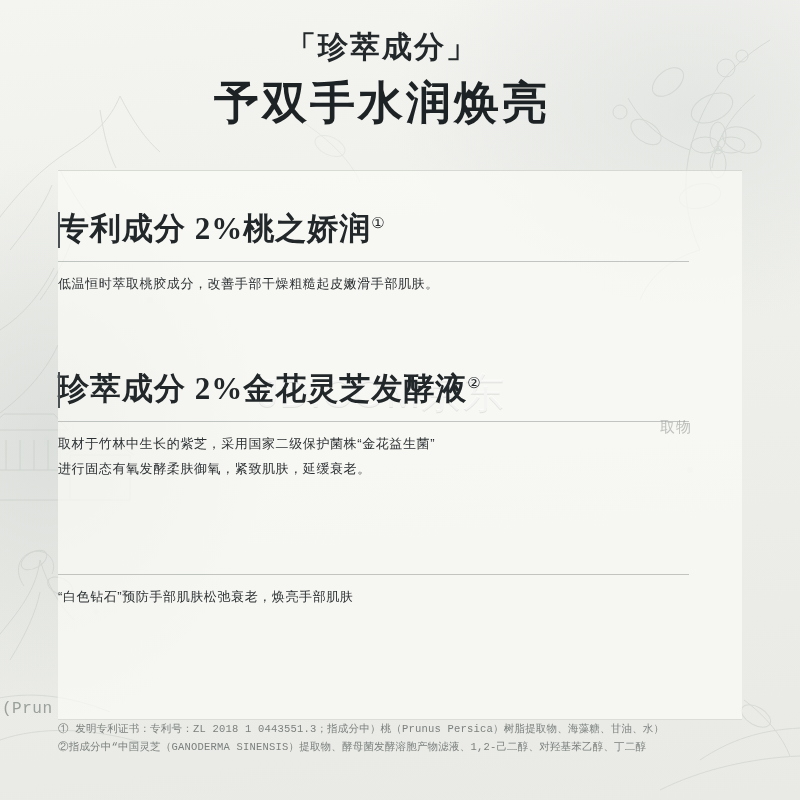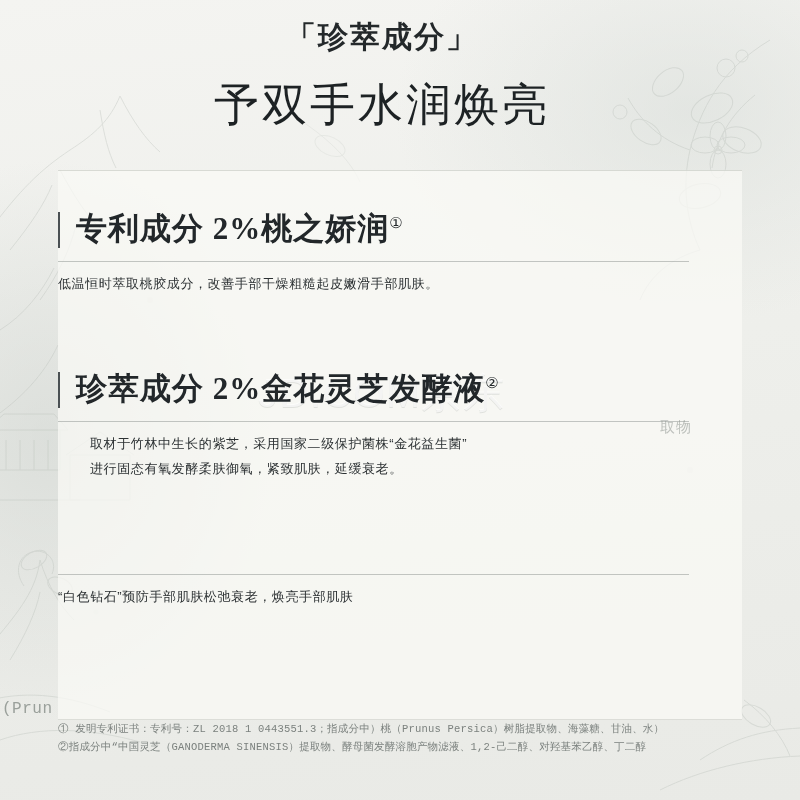--- a/index.html
+++ b/index.html
@@ -29,40 +29,40 @@
     inset: 0;
     opacity: 0.5;
     pointer-events: none;
   }
   .bg-art svg { display: block; width: 800px; height: 800px; }
 
   
   .title-block {
     position: absolute;
     left: 0;
-    top: 14px;
+    top: 24px;
     width: 764px;
     text-align: center;
   }
   .title-small {
     font-family: "Liberation Serif", serif;
     font-size: 30px;
     color: #23282a;
     letter-spacing: 2px;
     line-height: 1.5;
     font-weight: 600;
   }
   .title-big {
     font-family: "Liberation Serif", serif;
     font-size: 45px;
     color: #1d2224;
     letter-spacing: 3px;
     line-height: 1.45;
-    font-weight: 400;
-    margin-top: 14px;
+    font-weight: 700;
+    margin-top: 2px;
   }
 
   
   .card {
     position: absolute;
     left: 58px;
     top: 170px;
     width: 684px;
     height: 548px;
     background: rgba(249,249,246,0.74);
@@ -78,21 +78,21 @@
   .section.s1 { top: 208px; }
   .section.s2 { top: 368px; }
   .section.s3 { top: 563px; }
 
   .sec-head {
     font-family: "Liberation Serif", serif;
     font-size: 31px;
     color: #22272a;
     font-weight: 600;
     letter-spacing: 1px;
-    padding-left: 18px;
+    padding-left: 0;
     position: relative;
     line-height: 1.35;
     white-space: nowrap;
   }
   .sec-head .sup {
     font-size: 15px;
     vertical-align: super;
     font-weight: 400;
     letter-spacing: 0;
   }
@@ -261,21 +261,21 @@
     <div class="divider"></div>
     <div class="sec-body">低温恒时萃取桃胶成分，改善手部干燥粗糙起皮嫩滑手部肌肤。</div>
   </div>
 
   <div class="section s2">
     <div class="sec-head">
       <span class="rule"></span>
       <span>珍萃成分 2%金花灵芝发酵液</span><span class="sup">②</span>
     </div>
     <div class="divider"></div>
-    <div class="sec-body" style="white-space: pre-line; margin-left: 32px;">取材于竹林中生长的紫芝，采用国家二级保护菌株“金花益生菌”
+    <div class="sec-body" style="white-space: pre-line;">取材于竹林中生长的紫芝，采用国家二级保护菌株“金花益生菌”
 进行固态有氧发酵柔肤御氧，紧致肌肤，延缓衰老。</div>
   </div>
 
   <div class="section s3">
     <div class="sec-head">
       <span class="rule"></span>
       <span class="sup"></span>
     </div>
     <div class="divider"></div>
     <div class="sec-body">“白色钻石”预防手部肌肤松弛衰老，焕亮手部肌肤</div>

